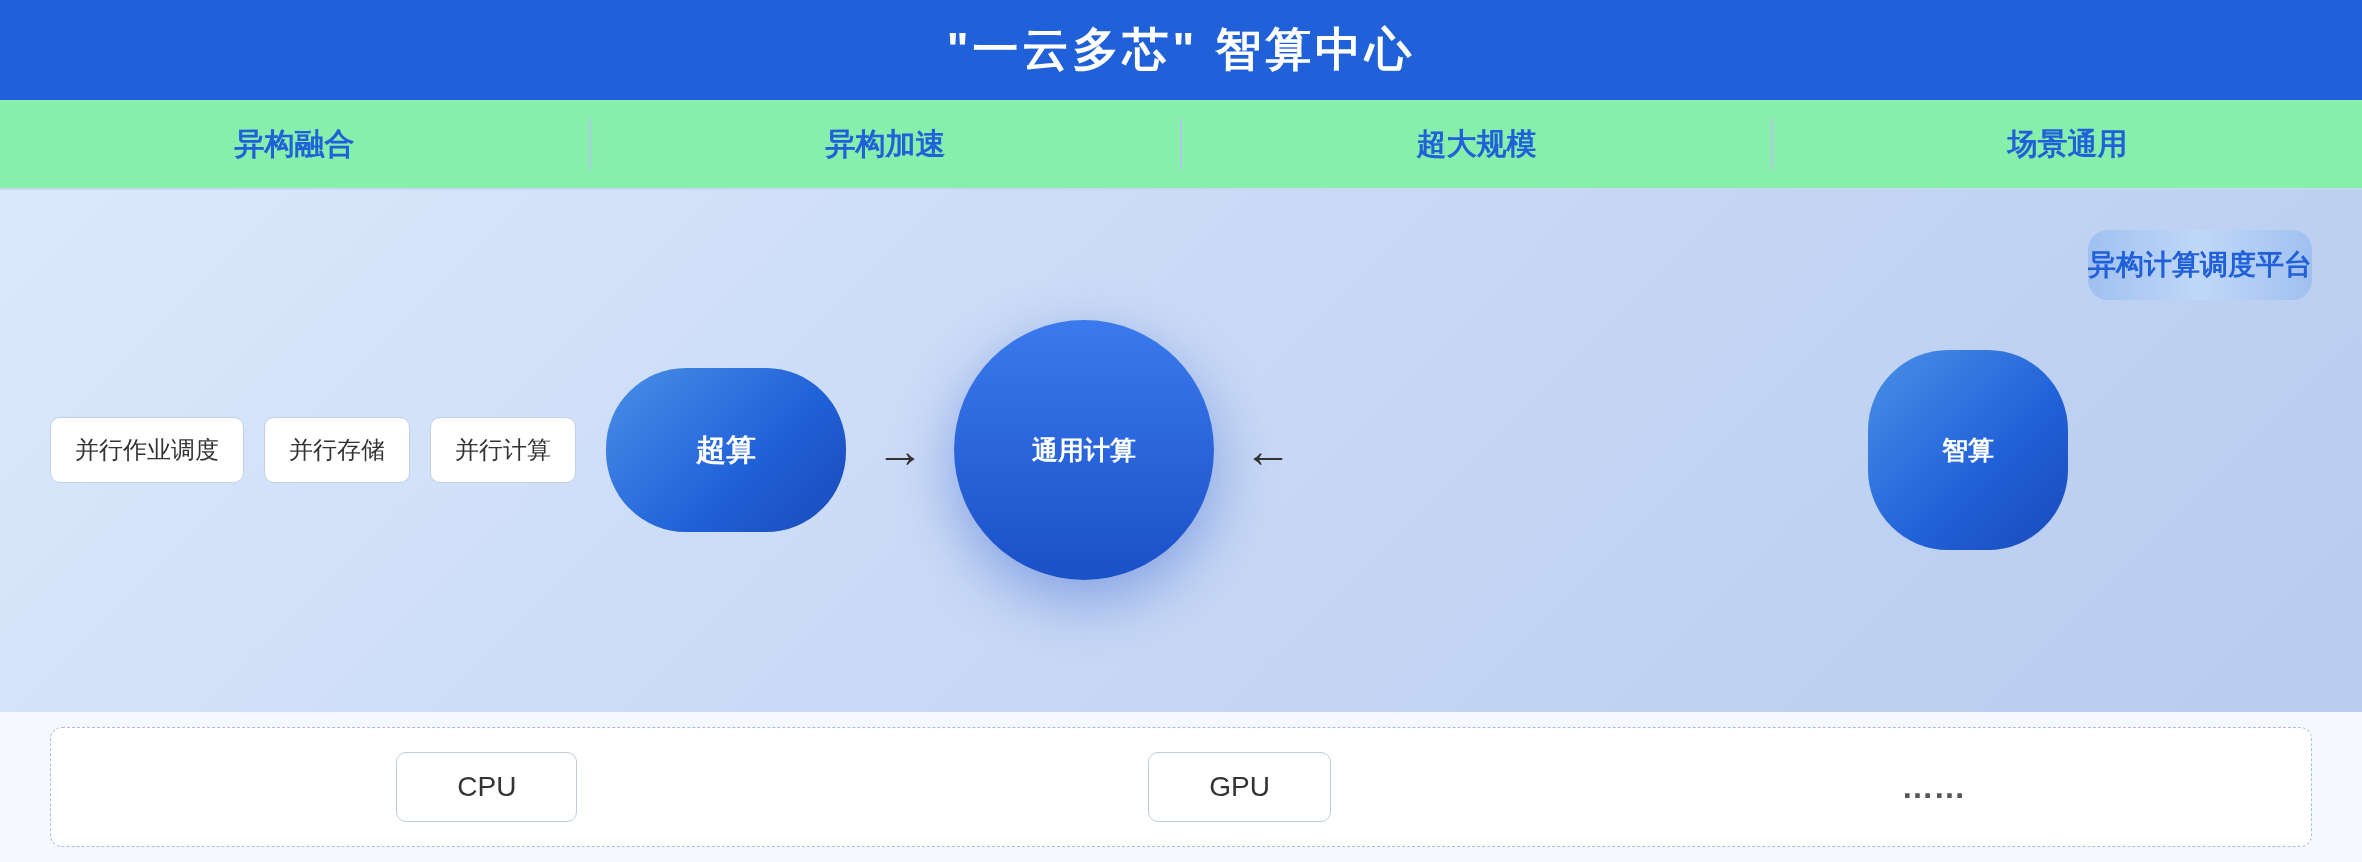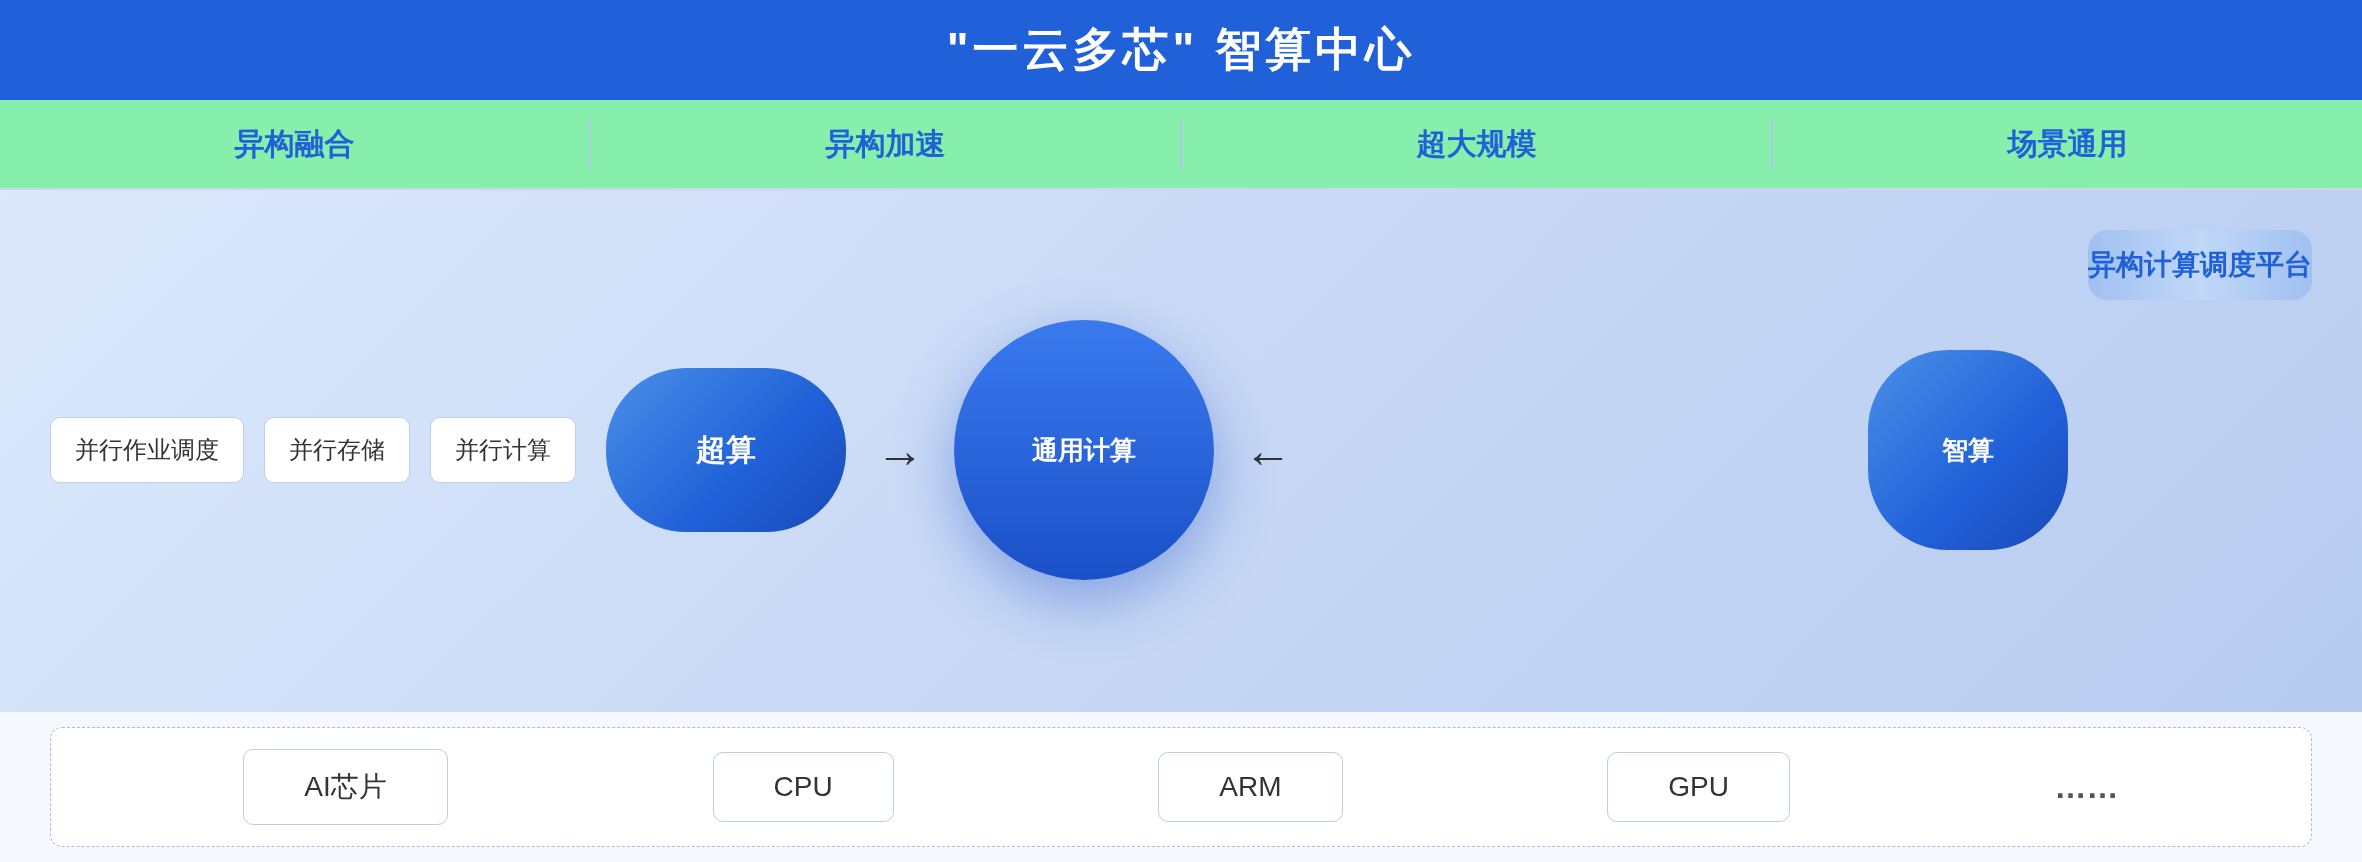--- a/index.html
+++ b/index.html
@@ -278,21 +278,19 @@
     </div>
 
     <div class="platform-bar">
       <span class="platform-label">异构计算调度平台</span>
     </div>
 
   </div>
 
   <div class="bottom-section">
     <div class="hardware-row">
-      <div class="hardware-box">AI芯片</div>
       <div class="hardware-box">CPU</div>
-      <div class="hardware-box">ARM</div>
       <div class="hardware-box">GPU</div>
       <div class="hardware-ellipsis">……</div>
     </div>
   </div>
 
 </div>
 
 </body></html>

